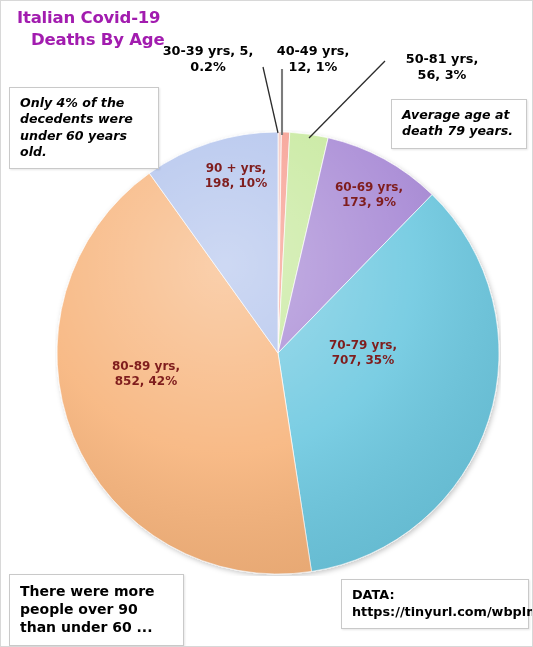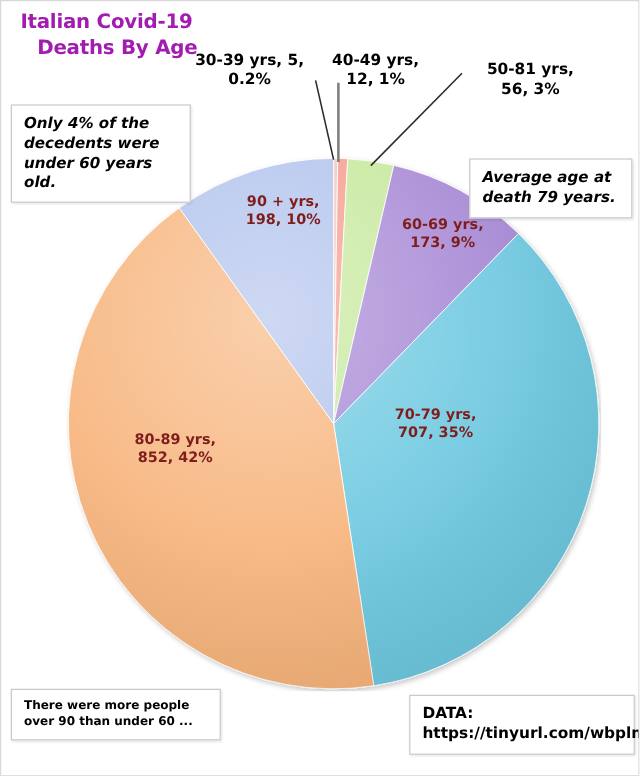--- a/index.html
+++ b/index.html
@@ -40,23 +40,23 @@
     box-shadow: 1px 1px 2px rgba(0,0,0,0.10);
     box-sizing: border-box;
     font-size: 12.6px;
     font-weight: bold;
     font-style: italic;
     line-height: 1.30;
     color: #000000;
     padding: 7px 9px 8px 10px;
   }
   #callout-under60 { left: 8px;  top: 86px;  width: 150px; }
-  #callout-avgage  { left: 390px; top: 98px; width: 136px; margin-top: 33px; }
+  #callout-avgage  { left: 390px; top: 98px; width: 136px; }
   #callout-over90  { left: 8px;  top: 573px; width: 175px;
-                     font-style: normal; font-size: 10px; }
+                     font-style: normal; font-size: 14px; }
   #callout-data    { left: 340px; top: 578px; width: 188px;
                      font-style: normal; font-size: 12.8px; }
 
   
   .outer-label {
     position: absolute;
     font-size: 12.8px;
     font-weight: bold;
     color: #000000;
     line-height: 1.22;

